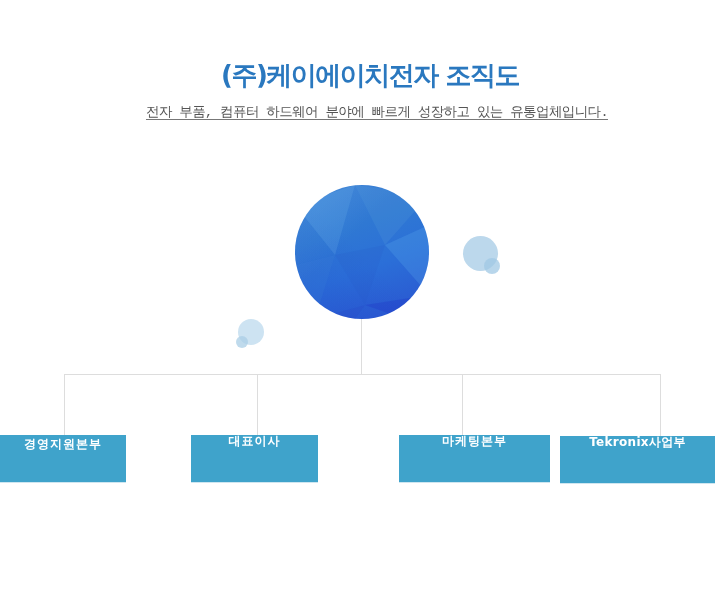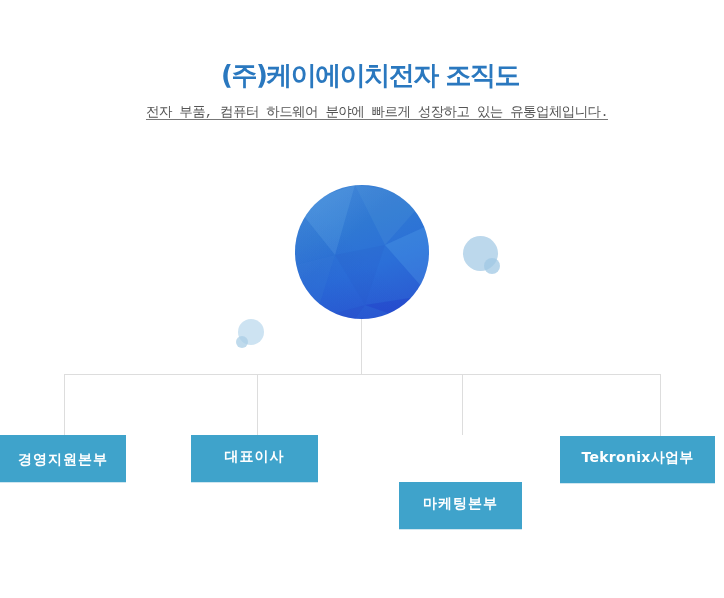--- a/index.html
+++ b/index.html
@@ -27,22 +27,22 @@
     display:flex; align-items:center; justify-content:center;
   }
   .ceo svg.facets { position:absolute; left:0; top:0; }
   .ceo-label {
     position:relative; color:#fff; font-size:21px; font-weight:bold; letter-spacing:0px;
   }
   .bubble { position:absolute; border-radius:50%; }
   .line { position:absolute; background:#dddddd; }
   .dept {
     position:absolute; top:435px; height:47px; background:#3fa3cb;
-    color:#fff; font-size:14px; font-weight:bold; letter-spacing:1px;
-    display:flex; align-items:center; justify-content:center;
+    color:#fff; font-size:12px; font-weight:bold; letter-spacing:1px;
+    display:flex; align-items:flex-start; justify-content:center;
     box-shadow: 0 1px 0 #cfe6f0;
   }
 </style>
 </head>
 <body>
 
 <div class="title">(주)케이에이치전자 조직도</div>
 <div class="subtitle"><span>전자 부품, 컴퓨터 하드웨어 분야에 빠르게 성장하고 있는 유통업체입니다.</span></div>
 
 <div class="bubble" style="left:463px;top:236px;width:35px;height:35px;background:#bcd8ec;"></div>
@@ -69,18 +69,18 @@
     <polygon points="0,20 40,70 0,80" fill="rgba(50,120,210,0.18)"></polygon>
   </svg>
 </div>
 
 <div class="dept" style="left:0px;width:126px;top:435px;">
   <span style="position:relative;top:1px;">경영지원본부</span>
 </div>
 <div class="dept" style="left:191px;width:127px;">
   <span style="position:relative;top:-2px;">대표이사</span>
 </div>
-<div class="dept" style="left:399px;width:123px;margin-top:47px;">
+<div class="dept" style="left:399px;width:151px;">
   <span style="position:relative;top:-2px;">마케팅본부</span>
 </div>
 <div class="dept" style="left:560px;width:155px;top:436px;">
   <span style="position:relative;top:-2px;letter-spacing:0.3px;">Tekronix사업부</span>
 </div>
 
 </body></html>

